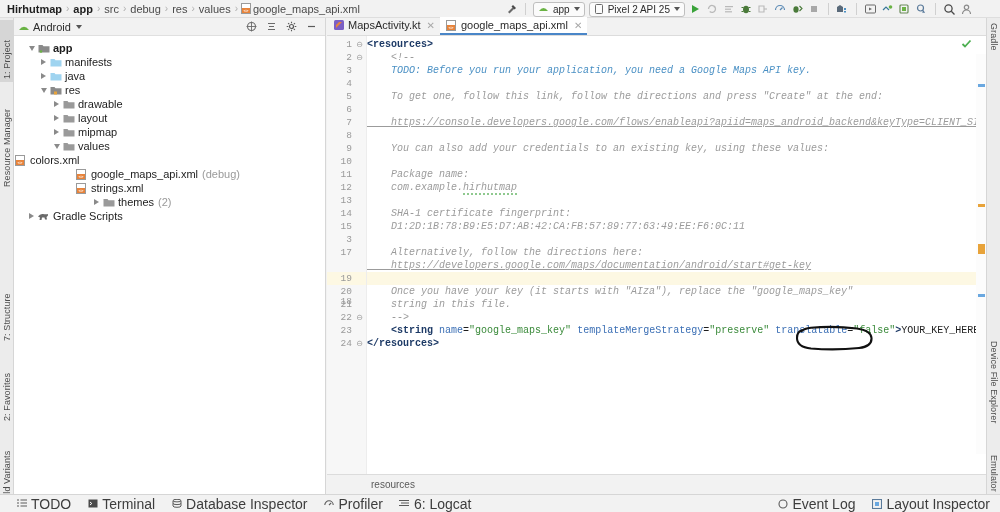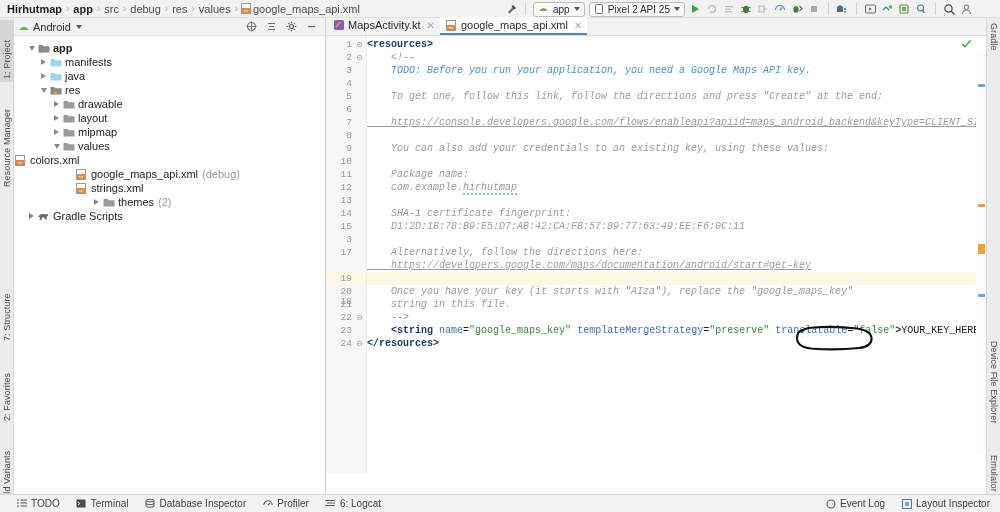--- a/index.html
+++ b/index.html
@@ -135,21 +135,21 @@
   
   .scrolltrack { position: absolute; top: 18px; right: 0; width: 10px; bottom: 20px; background: #fcfcfc; }
   .marker { position: absolute; right: 1px; width: 7px; height: 3px; }
 
   
   .statusbar {
     position: absolute; bottom: 0; left: 0; width: 1000px; height: 18px;
     background: #f2f2f2; border-top: 1px solid #d6d6d6;
     display: flex; align-items: center; padding-left: 16px; gap: 16px;
   }
-  .sbitem { display: flex; align-items: center; gap: 4px; font-size: 10px; color: #3d3d3d; white-space: nowrap; }
+  .sbitem { display: flex; align-items: center; gap: 4px; font-size: 14px; color: #3d3d3d; white-space: nowrap; }
   .sbright { margin-left: auto; display: flex; align-items: center; gap: 16px; padding-right: 10px; }
 
   svg { display: block; }
 </style>
 </head>
 <body>
 
 <div class="app">
 
   <div class="navbar">
@@ -619,20 +619,23 @@
         <div class="marker" style="top:240px; background:#6aa8e0;"></div>
       </div>
 
       <div class="ellipse" style="left:468px; top:289px; width:80px; height:26px;">
         <svg width="80" height="26" viewBox="0 0 80 26">
           <path d="M8 5 Q2 6 2 13 Q2 22 16 23.5 Q40 25.5 64 23 Q77 21.5 76.5 13 Q76 5.5 62 3.5 Q38 0.6 16 2.8 Q9 3.6 6.5 6.2" fill="none" stroke="#111111" stroke-width="2.1" stroke-linecap="round"></path>
         </svg>
       </div>
     </div>
 
+    <div class="codefooter">
+      <span>resources</span>
+    </div>
   </div>
 
   <div class="statusbar">
     <div class="sbitem">
       <span class="ticon" style="width:11px;">
         <svg width="10" height="9" viewBox="0 0 10 9">
             <path d="M0 1h2M0 4h2M0 7h2M3.5 1h6.5M3.5 4h6.5M3.5 7h6.5" stroke="#5a5a5a" stroke-width="1.1"></path>
           </svg>
       </span>
       <span>TODO</span>

